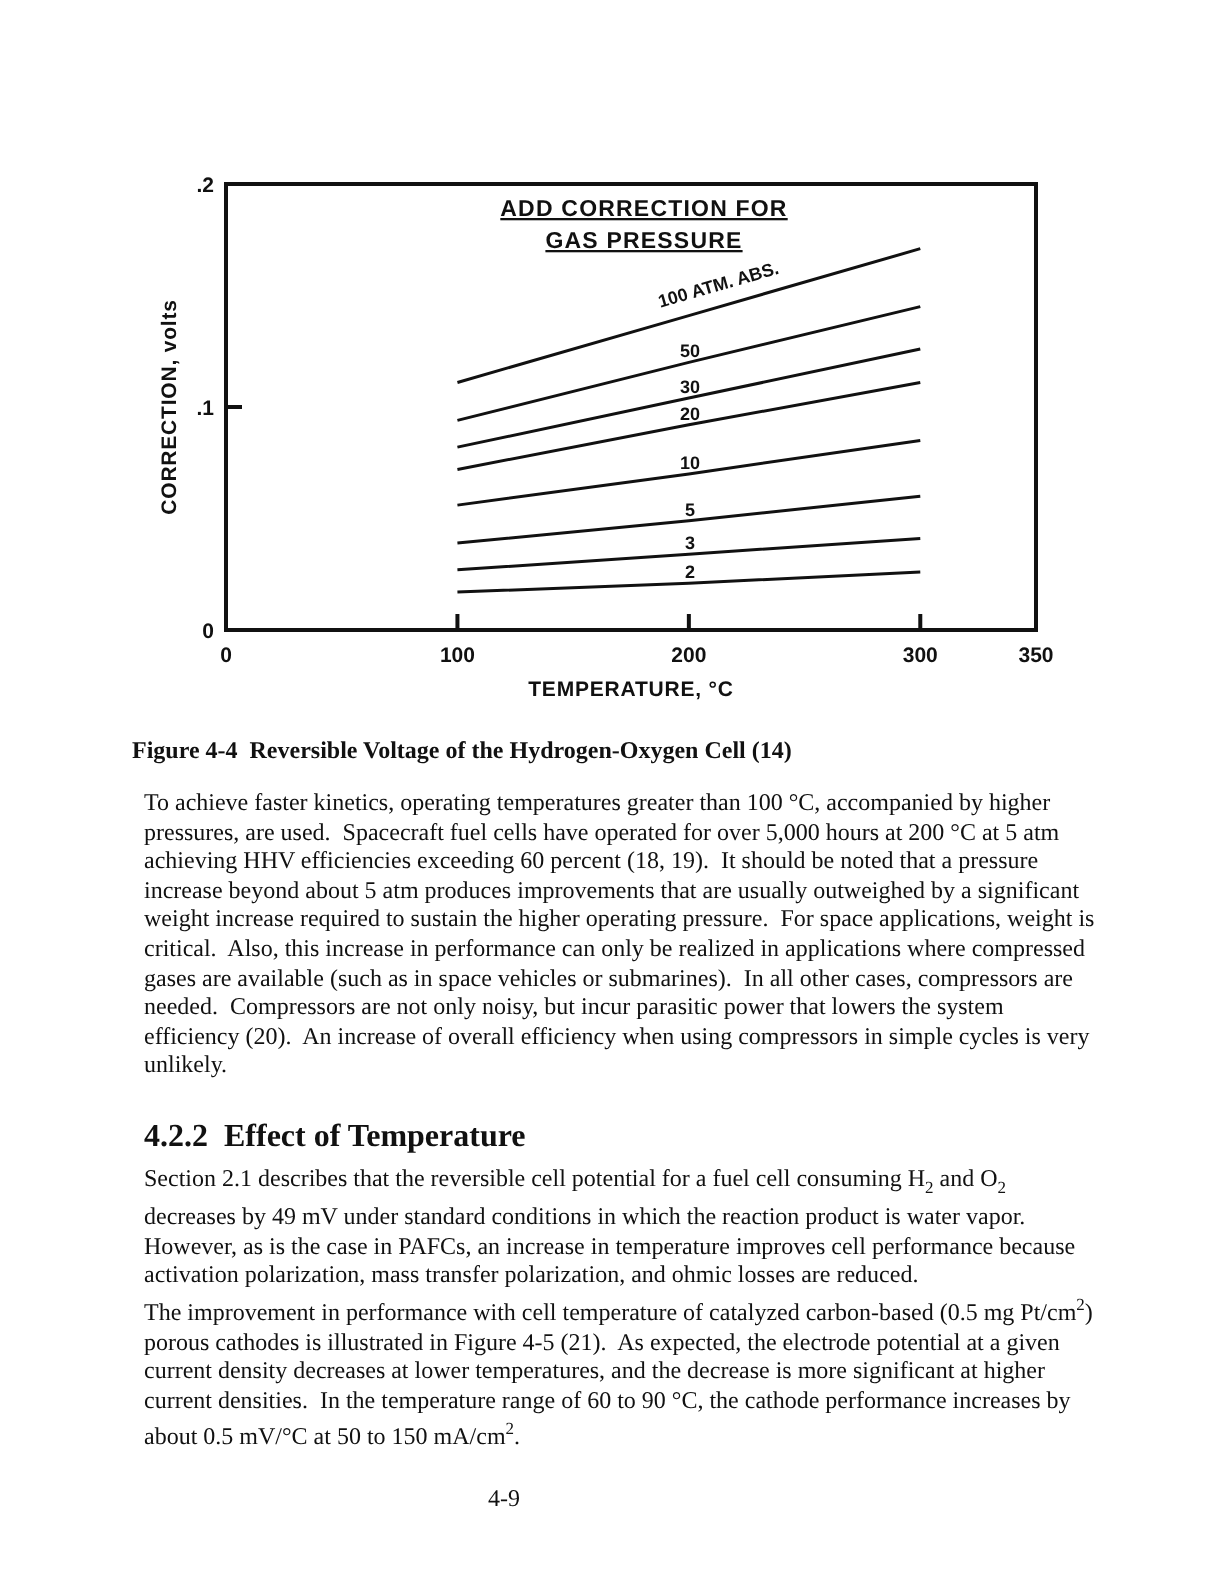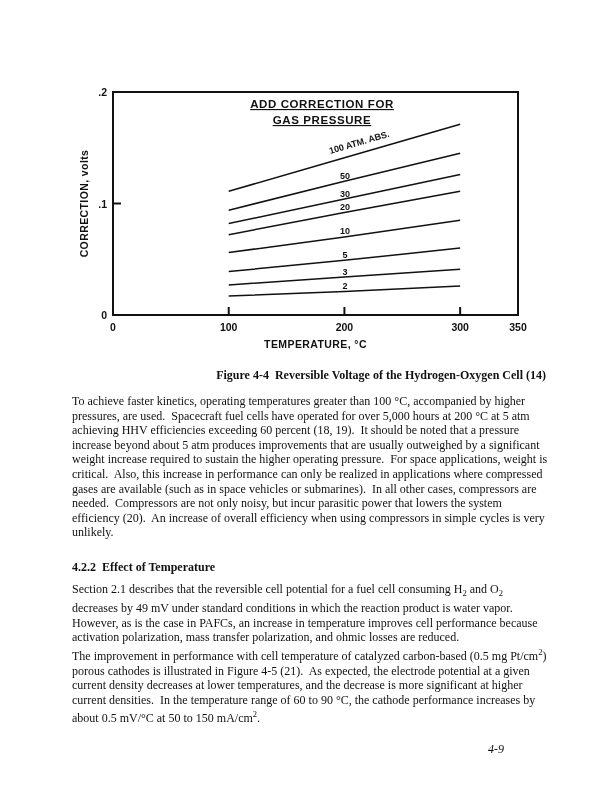--- a/index.html
+++ b/index.html
@@ -9,36 +9,36 @@
   }
   .chart-wrap{position:absolute;left:72px;top:84px;width:470px;height:278px;}
   svg text{
     font-family:"Liberation Sans",sans-serif;fill:#111111;font-weight:bold;
   }
   .tick{font-size:10.5px;}
   .axis-label{font-size:10.5px;letter-spacing:0.4px;}
   .chart-title{font-size:11.5px;letter-spacing:0.6px;text-decoration:underline;}
   .series-label{font-size:9px;}
   .figure-caption{
-    position:absolute;left:66px;top:368px;width:480px;text-align:right;
+    position:absolute;left:66px;top:368px;width:480px;text-align:left;
     font-weight:bold;font-size:12px;white-space:pre-wrap;
   }
   .body-text{
     position:absolute;left:72px;width:476px;font-size:12px;line-height:14.6px;
     white-space:pre-wrap;margin:0;
   }
   #p1{top:394px;}
   #p2{top:582px;font-family:Liberation Serif, serif;}
   #p3{top:645px;}
   .section-heading{
-    position:absolute;left:72px;top:560px;font-size:12px;font-weight:bold;
+    position:absolute;left:72px;top:560px;font-size:16px;font-weight:bold;
     white-space:pre-wrap;margin:0;
   }
   .page-number{
-    position:absolute;left:0;top:742px;width:504px;text-align:right;font-size:12px;font-style:italic;
+    position:absolute;left:0;top:742px;width:504px;text-align:center;font-size:12px;
   }
   .seg-sub{vertical-align:sub;font-size:8.5px;}
   .seg-sup{vertical-align:super;font-size:8.5px;}
 </style>
 </head>
 <body>
 
 <div class="page">
 
   <div class="chart-wrap">

